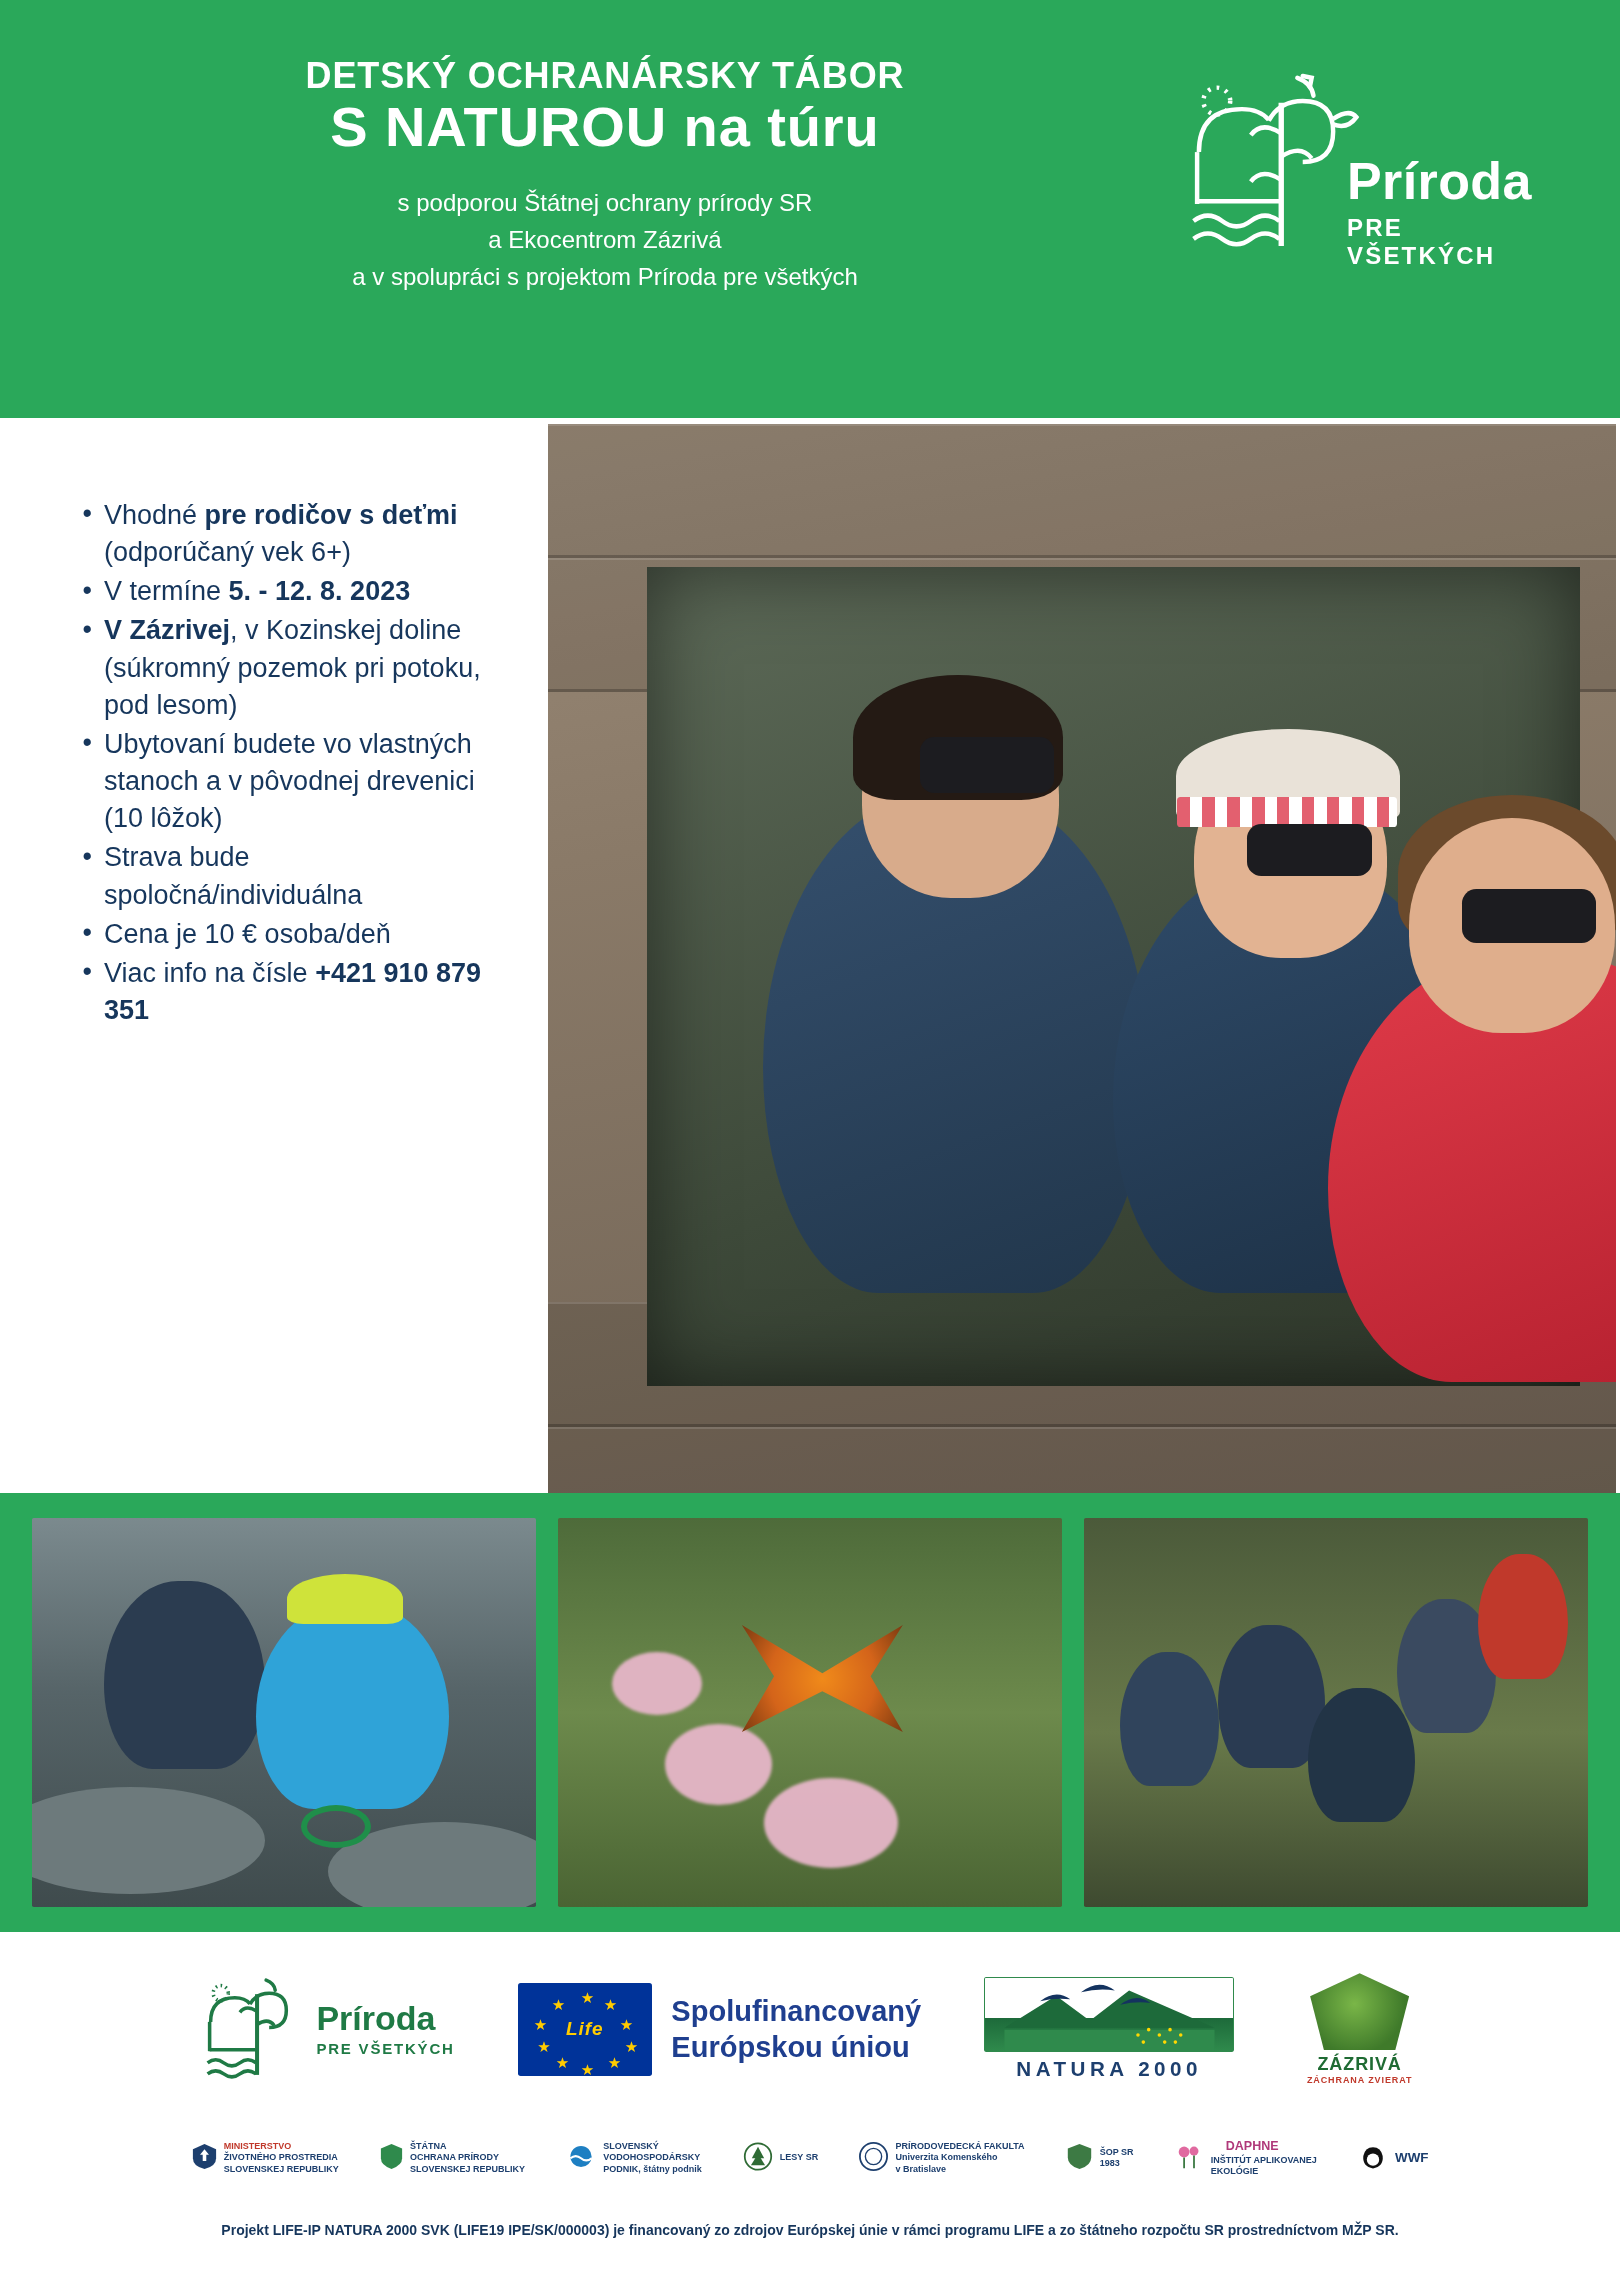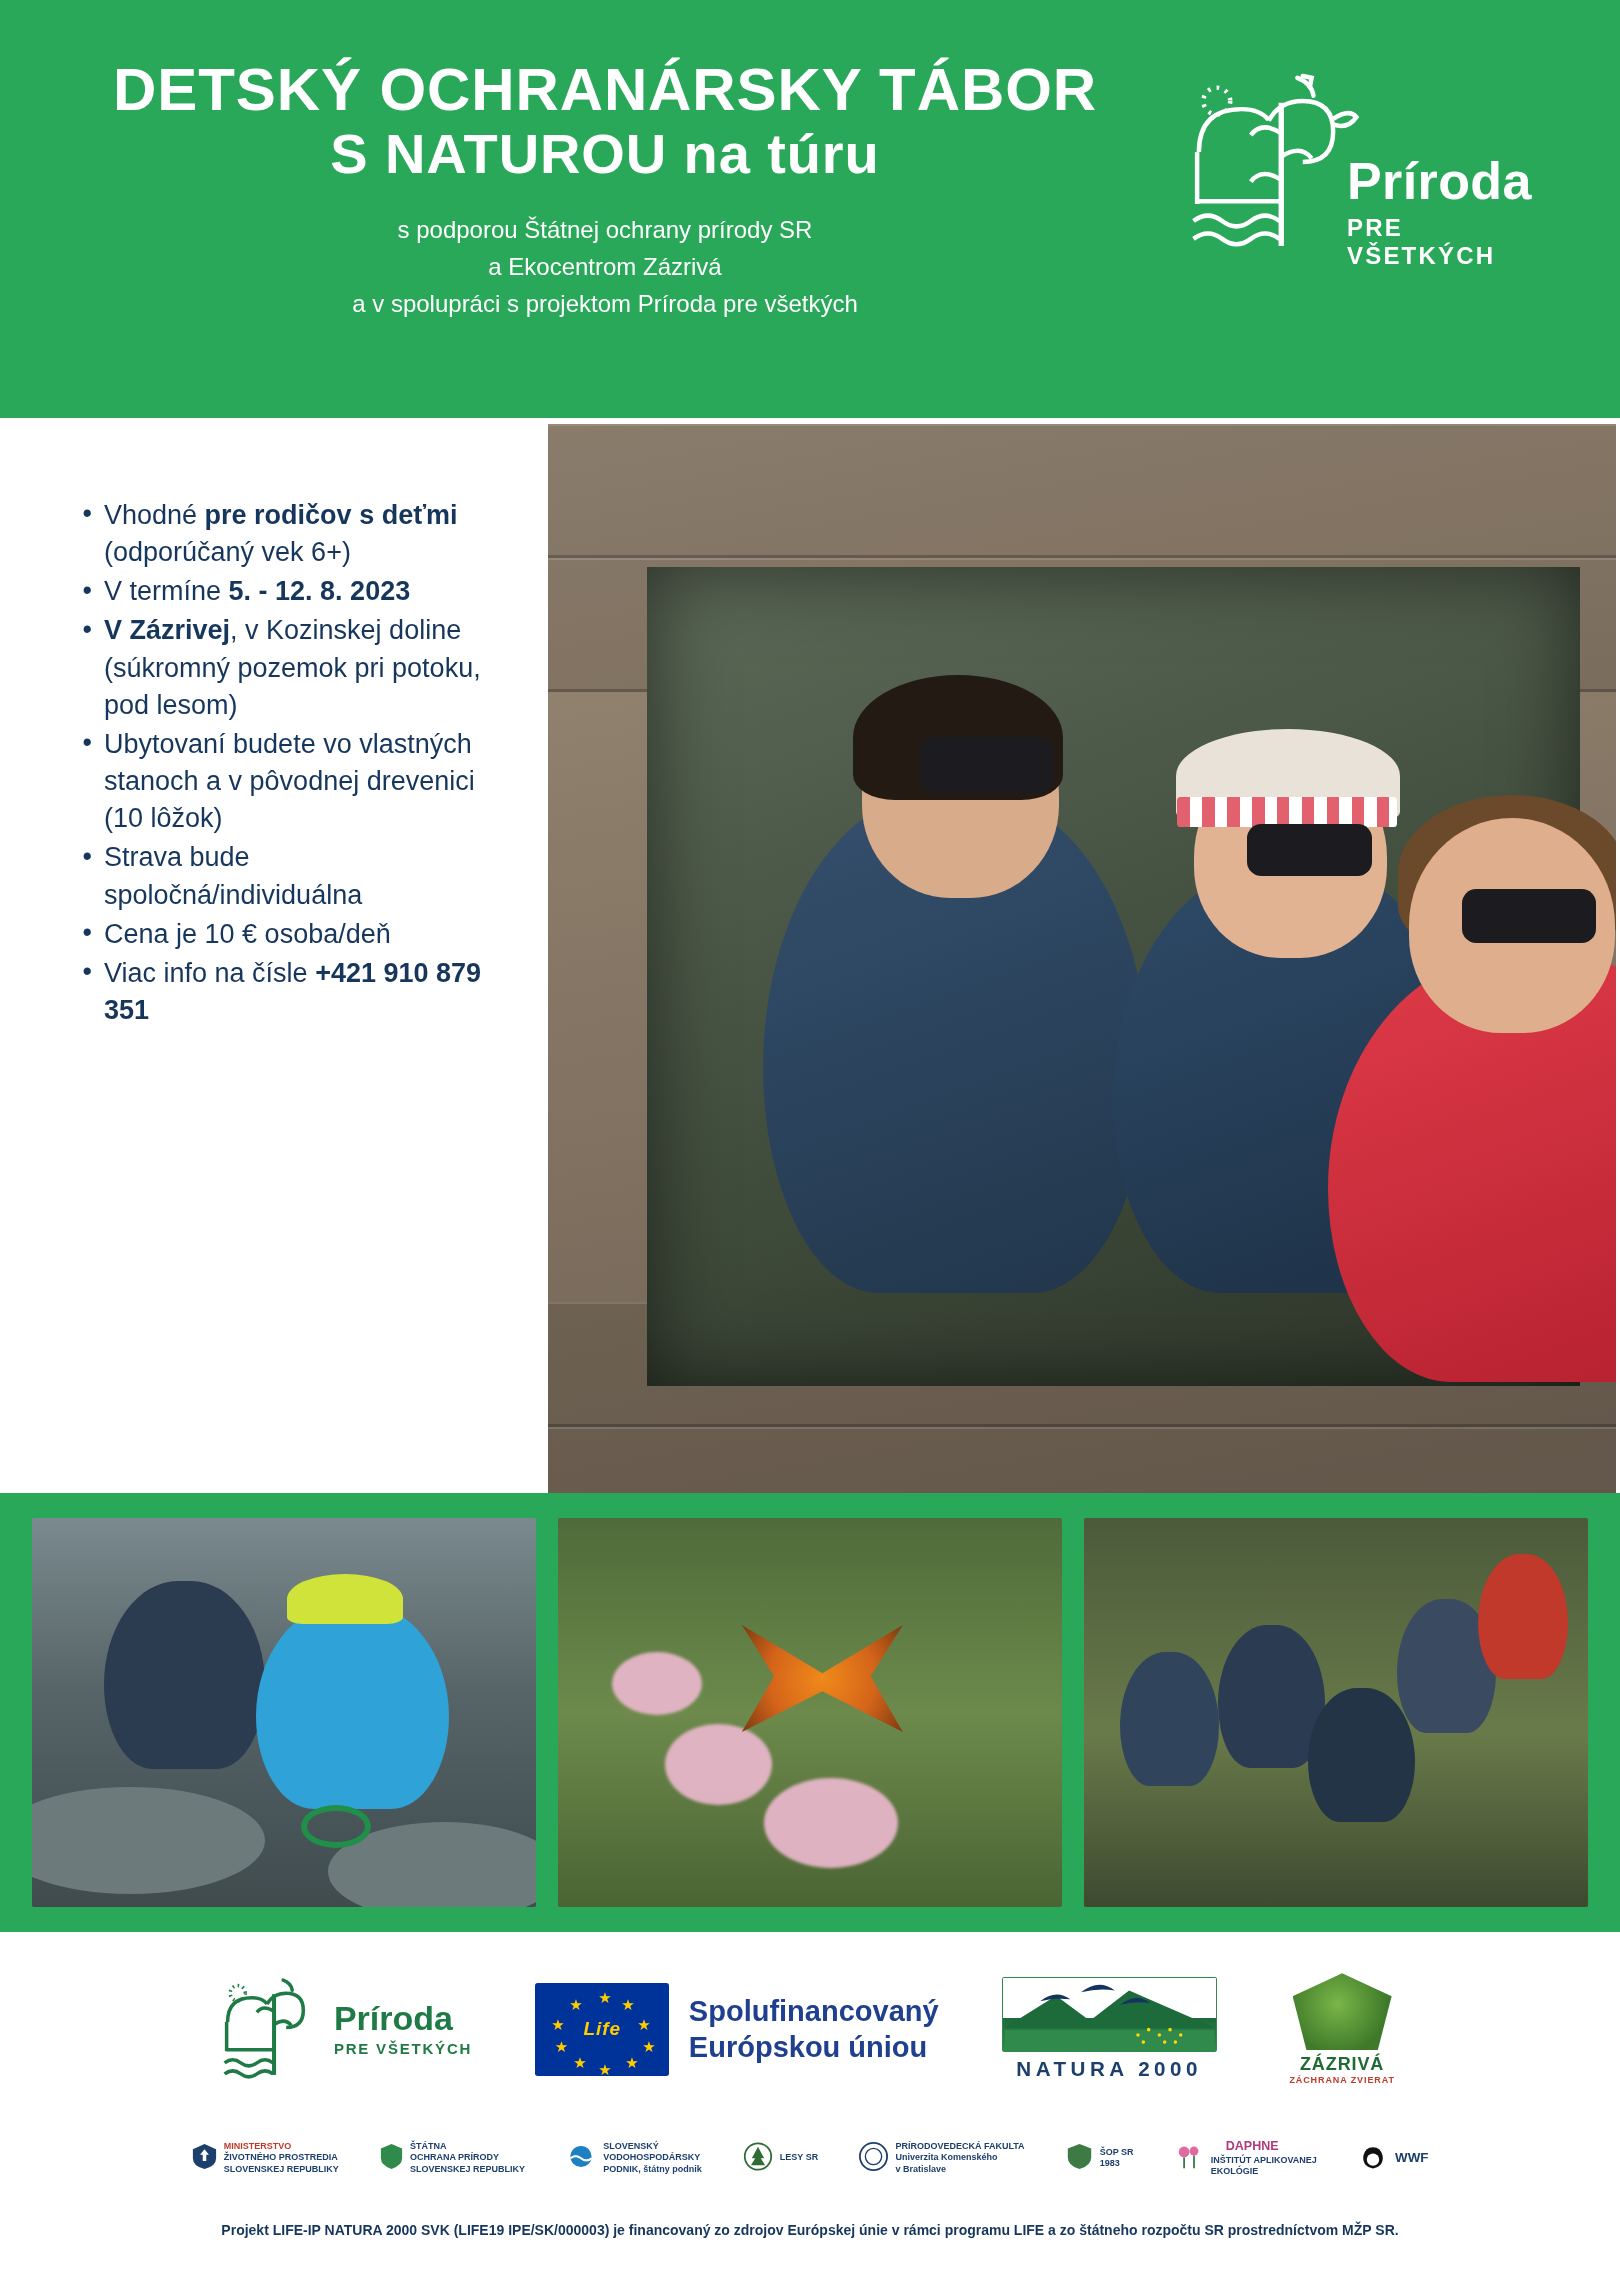--- a/index.html
+++ b/index.html
@@ -24,21 +24,21 @@
     background: #2aa85a;
     color: #ffffff;
     padding: 36px 54px 0 54px;
   }
   .title-block {
     width: 1102px;
     text-align: center;
     padding-top: 19.7px;
   }
   .title-line1 {
-    font-size: 60px;
+    font-size: 36px;
     font-weight: bold;
     letter-spacing: 0.9px;
     line-height: 1.12;
     margin: 0;
   }
   .title-line2 {
     font-size: 56px;
     font-weight: bold;
     letter-spacing: 0.9px;
     line-height: 1.12;
@@ -260,21 +260,21 @@
     position: absolute; color: #ffcc00; font-size: 15px; line-height: 1;
   }
   .eu-life {
     position: absolute; left: 50%; top: 50%; transform: translate(-50%,-50%);
     color: #ffcc00; font-size: 19px; font-weight: bold; font-style: italic;
     letter-spacing: 0.9px;
   }
   .eu-text { font-size: 29px; font-weight: bold; color: #1f3f8f; line-height: 1.25; }
 
   .natura {
-    width: 215px; text-align: center;
+    width: 250px; text-align: center;
   }
   .natura-img {
     height: 75px; background: linear-gradient(180deg,#ffffff 0%,#ffffff 55%,#1d6a3a 55%,#2f8a4c 100%);
     border: 1.8px solid #2f8a4c; position: relative; border-radius: 1.8px;
   }
   .natura-label { font-size: 20.6px; letter-spacing: 4.5px; color: #1d3f6e; font-weight: bold; margin-top: 5.4px; }
 
   .zazriva { width: 125px; text-align: center; }
   .zazriva-badge {
     width: 99px; height: 77px; margin: 0 auto;

